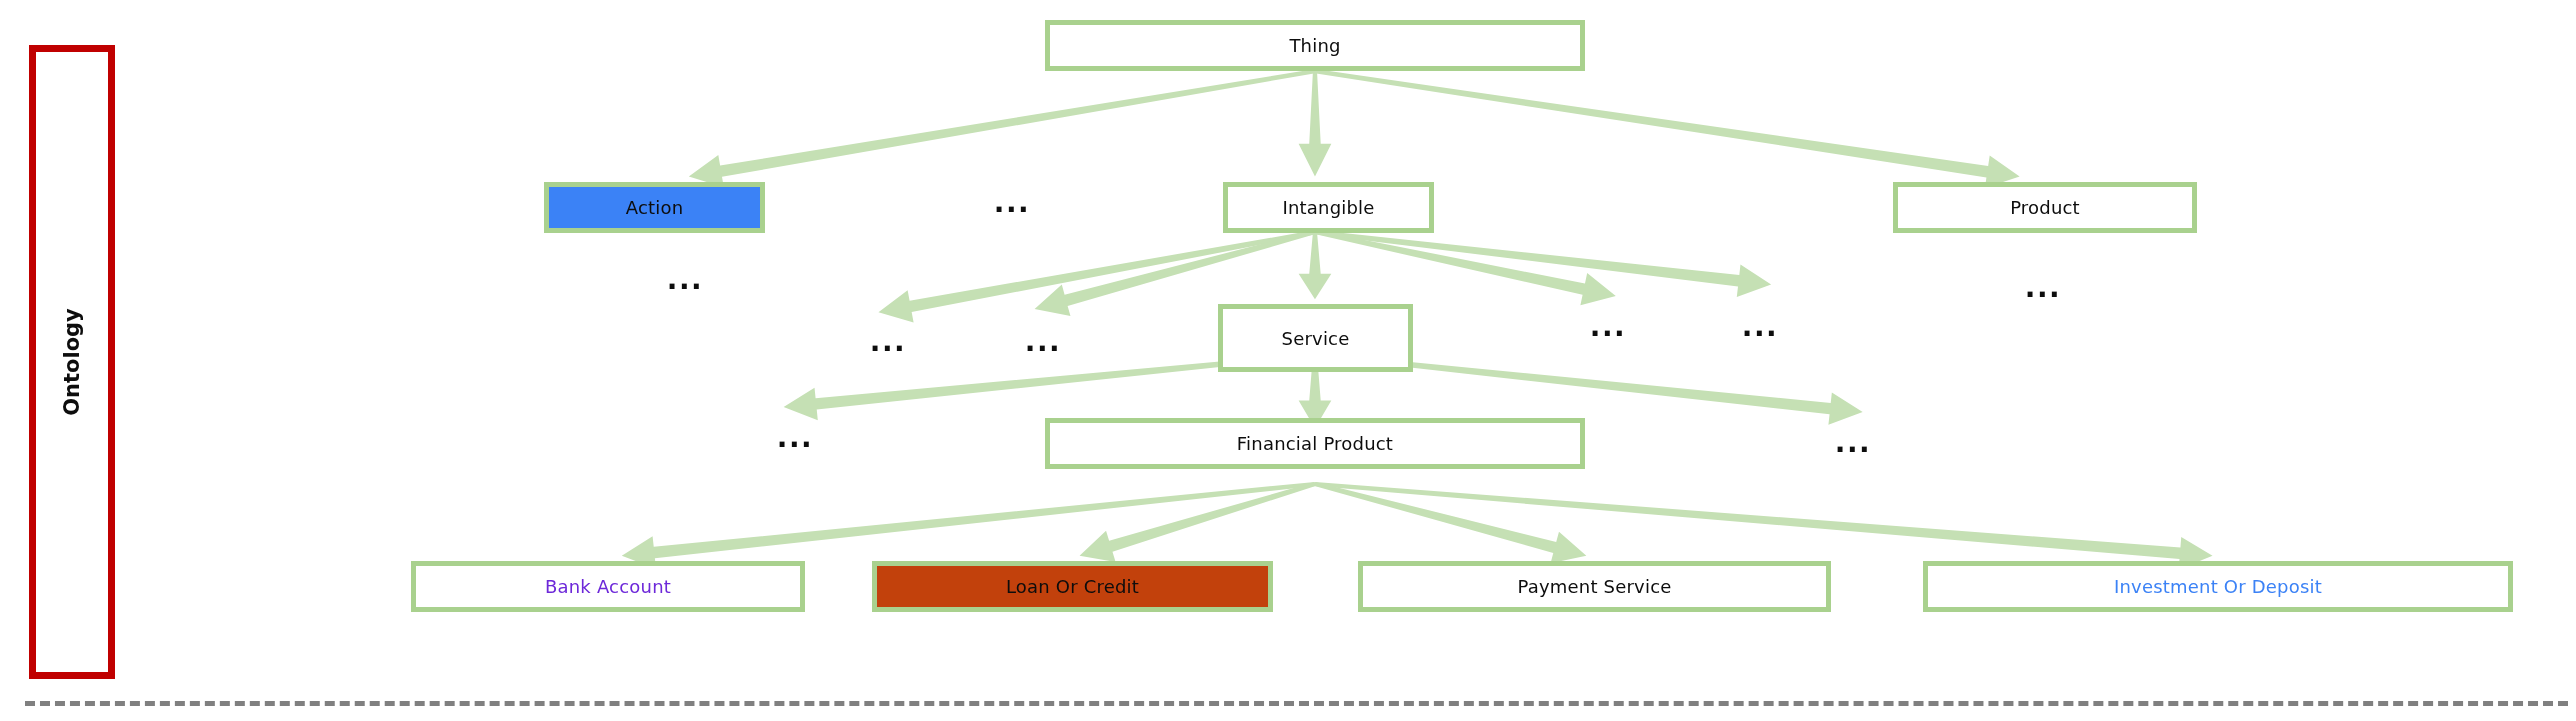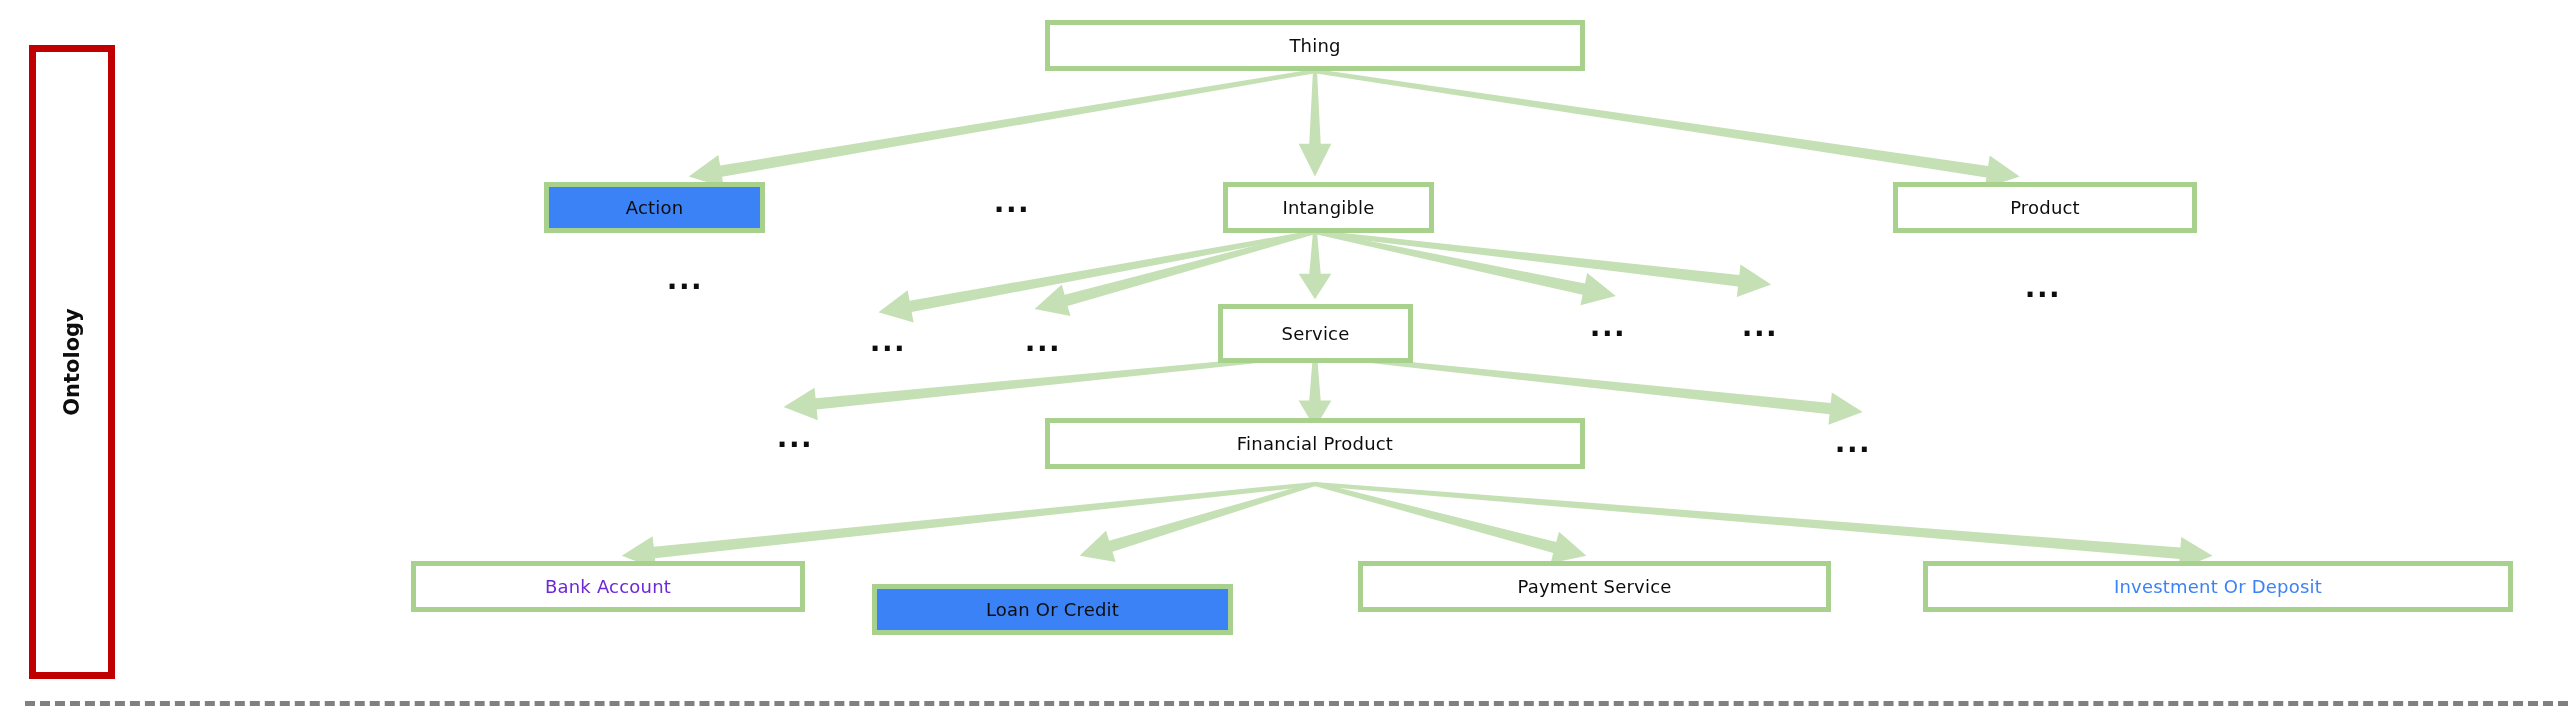--- a/index.html
+++ b/index.html
@@ -104,24 +104,24 @@
   <div class="group-frame" style="left: 29px; top: 45px; width: 86px; height: 634px; border-color: rgb(192, 0, 0);"></div>
   <div class="group-label" style="left: 72px; top: 362px; color: rgb(13, 13, 13);">Ontology</div>
 
   <div class="divider" style="left: 24.5px; top: 701px; width: 2543px; border-top-color: rgb(128, 128, 128);"></div>
 
   <div id="node-layer">
       <div class="node" style="left: 1045px; top: 20.4px; width: 540px; height: 51px; border-color: rgb(169, 209, 142); background: rgb(255, 255, 255); color: rgb(13, 13, 13);">Thing</div>
       <div class="node" style="left: 544px; top: 182px; width: 221px; height: 51px; border-color: rgb(169, 209, 142); background: #3b82f6; color: rgb(13, 13, 13);">Action</div>
       <div class="node" style="left: 1209px; top: 182px; width: 211px; height: 51px; border-color: rgb(169, 209, 142); background: rgb(255, 255, 255); color: rgb(13, 13, 13); margin-left: 14px;">Intangible</div>
       <div class="node" style="left: 1893px; top: 182px; width: 304px; height: 51px; border-color: rgb(169, 209, 142); background: rgb(255, 255, 255); color: rgb(13, 13, 13);">Product</div>
-      <div class="node" style="left: 1218px; top: 304px; width: 195px; height: 59px; border-color: rgb(169, 209, 142); background: rgb(255, 255, 255); color: rgb(13, 13, 13);">Service</div>
+      <div class="node" style="left: 1218px; top: 304px; width: 195px; height: 68px; border-color: rgb(169, 209, 142); background: rgb(255, 255, 255); color: rgb(13, 13, 13);">Service</div>
       <div class="node" style="left: 1045px; top: 418px; width: 540px; height: 51px; border-color: rgb(169, 209, 142); background: rgb(255, 255, 255); color: rgb(13, 13, 13);">Financial Product</div>
       <div class="node" style="left: 411px; top: 561px; width: 394px; height: 51px; border-color: rgb(169, 209, 142); background: rgb(255, 255, 255); color: #6d28d9;">Bank Account</div>
-      <div class="node" style="left: 872px; top: 561px; width: 361px; height: 51px; border-color: rgb(169, 209, 142); background: #3b82f6; color: rgb(13, 13, 13); margin-top: 23px;">Loan Or Credit</div>
+      <div class="node" style="left: 872px; top: 561px; width: 401px; height: 51px; border-color: rgb(169, 209, 142); background: #c2410c; color: rgb(13, 13, 13);">Loan Or Credit</div>
       <div class="node" style="left: 1358px; top: 561px; width: 473px; height: 51px; border-color: rgb(169, 209, 142); background: rgb(255, 255, 255); color: rgb(13, 13, 13);">Payment Service</div>
       <div class="node" style="left: 1923px; top: 561px; width: 590px; height: 51px; border-color: rgb(169, 209, 142); background: rgb(255, 255, 255); color: #3b82f6;">Investment Or Deposit</div>
     </div>
   <div id="ellipsis-layer">
       <div class="ellipsis" style="left: 1012px; top: 203px; color: rgb(13, 13, 13);">...</div>
       <div class="ellipsis" style="left: 685px; top: 280px; color: rgb(13, 13, 13);">...</div>
       <div class="ellipsis" style="left: 2043px; top: 288px; color: rgb(13, 13, 13);">...</div>
       <div class="ellipsis" style="left: 888px; top: 342px; color: rgb(13, 13, 13);">...</div>
       <div class="ellipsis" style="left: 1043px; top: 342px; color: rgb(13, 13, 13);">...</div>
       <div class="ellipsis" style="left: 1608px; top: 327px; color: rgb(13, 13, 13);">...</div>

